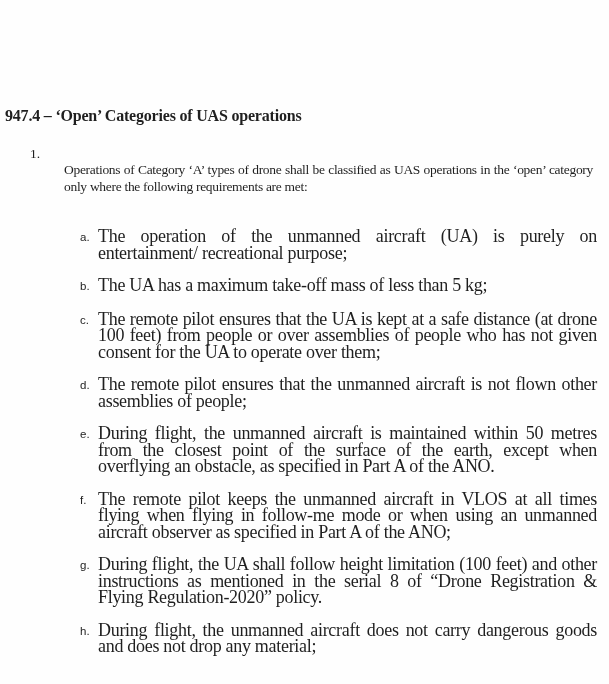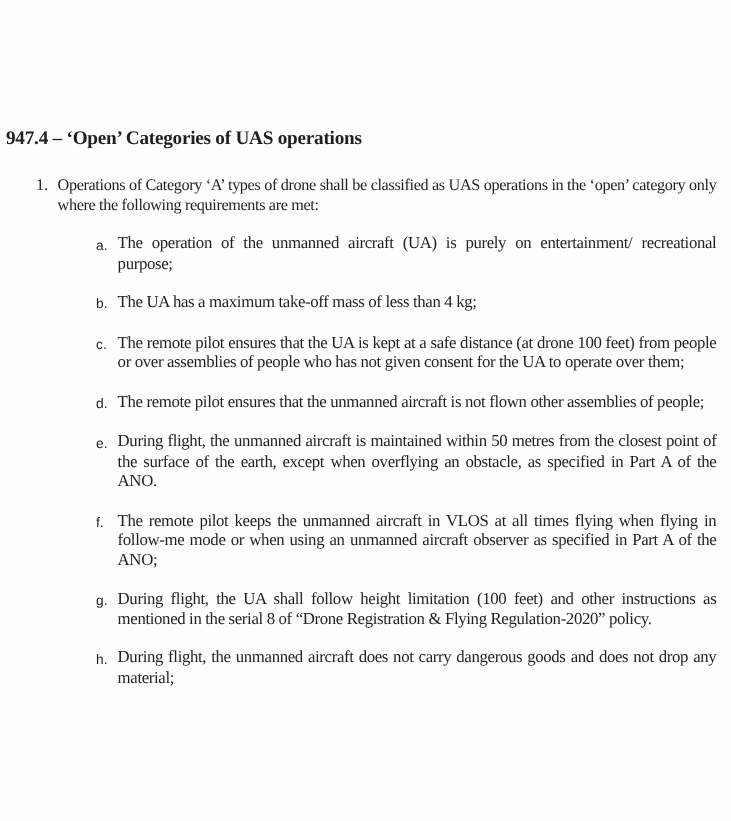--- a/index.html
+++ b/index.html
@@ -31,21 +31,21 @@
   .item1 {
     display: flex;
     margin: 20px 0 0 30px;
   }
   .item1-marker {
     flex: 0 0 18px;
     font-size: 13.5px;
     line-height: 16.5px;
   }
   .item1-text {
-    margin: 0;
+    margin: 16px;
     width: 549px;
     text-align: justify;
     font-size: 13.5px;
     line-height: 16.5px;
     letter-spacing: -0.3px;
   }
   .sublist {
     margin: 17px 0 0 80px;
   }
   .subitem {
@@ -56,21 +56,21 @@
     flex: 0 0 18px;
     font-family: "Liberation Sans", sans-serif;
     font-size: 11.5px;
     line-height: 16.5px;
     padding-top: 1px;
   }
   .sub-text {
     margin: 0;
     width: 499px;
     text-align: justify;
-    font-size: 14px;
+    font-size: 18px;
     line-height: 16.5px;
     letter-spacing: -0.3px;
   }
 </style>
 </head>
 <body>
 
 <div class="page">
   <div class="content">
     <h1 class="heading">947.4 – ‘Open’ Categories of UAS operations</h1>
@@ -81,21 +81,21 @@
     </div>
 
     <div class="sublist" id="sublist">
   <div class="subitem">
     <span class="sub-marker">a.</span>
     <p class="sub-text">The operation of the unmanned aircraft (UA) is purely on entertainment/ recreational purpose;</p>
   </div>
 
   <div class="subitem">
     <span class="sub-marker">b.</span>
-    <p class="sub-text">The UA has a maximum take-off mass of less than 4 kg;</p>
+    <p class="sub-text">The UA has a maximum take-off mass of less than 5 kg;</p>
   </div>
 
   <div class="subitem">
     <span class="sub-marker">c.</span>
     <p class="sub-text">The remote pilot ensures that the UA is kept at a safe distance (at drone 100 feet) from people or over assemblies of people who has not given consent for the UA to operate over them;</p>
   </div>
 
   <div class="subitem">
     <span class="sub-marker">d.</span>
     <p class="sub-text">The remote pilot ensures that the unmanned aircraft is not flown other assemblies of people;</p>

